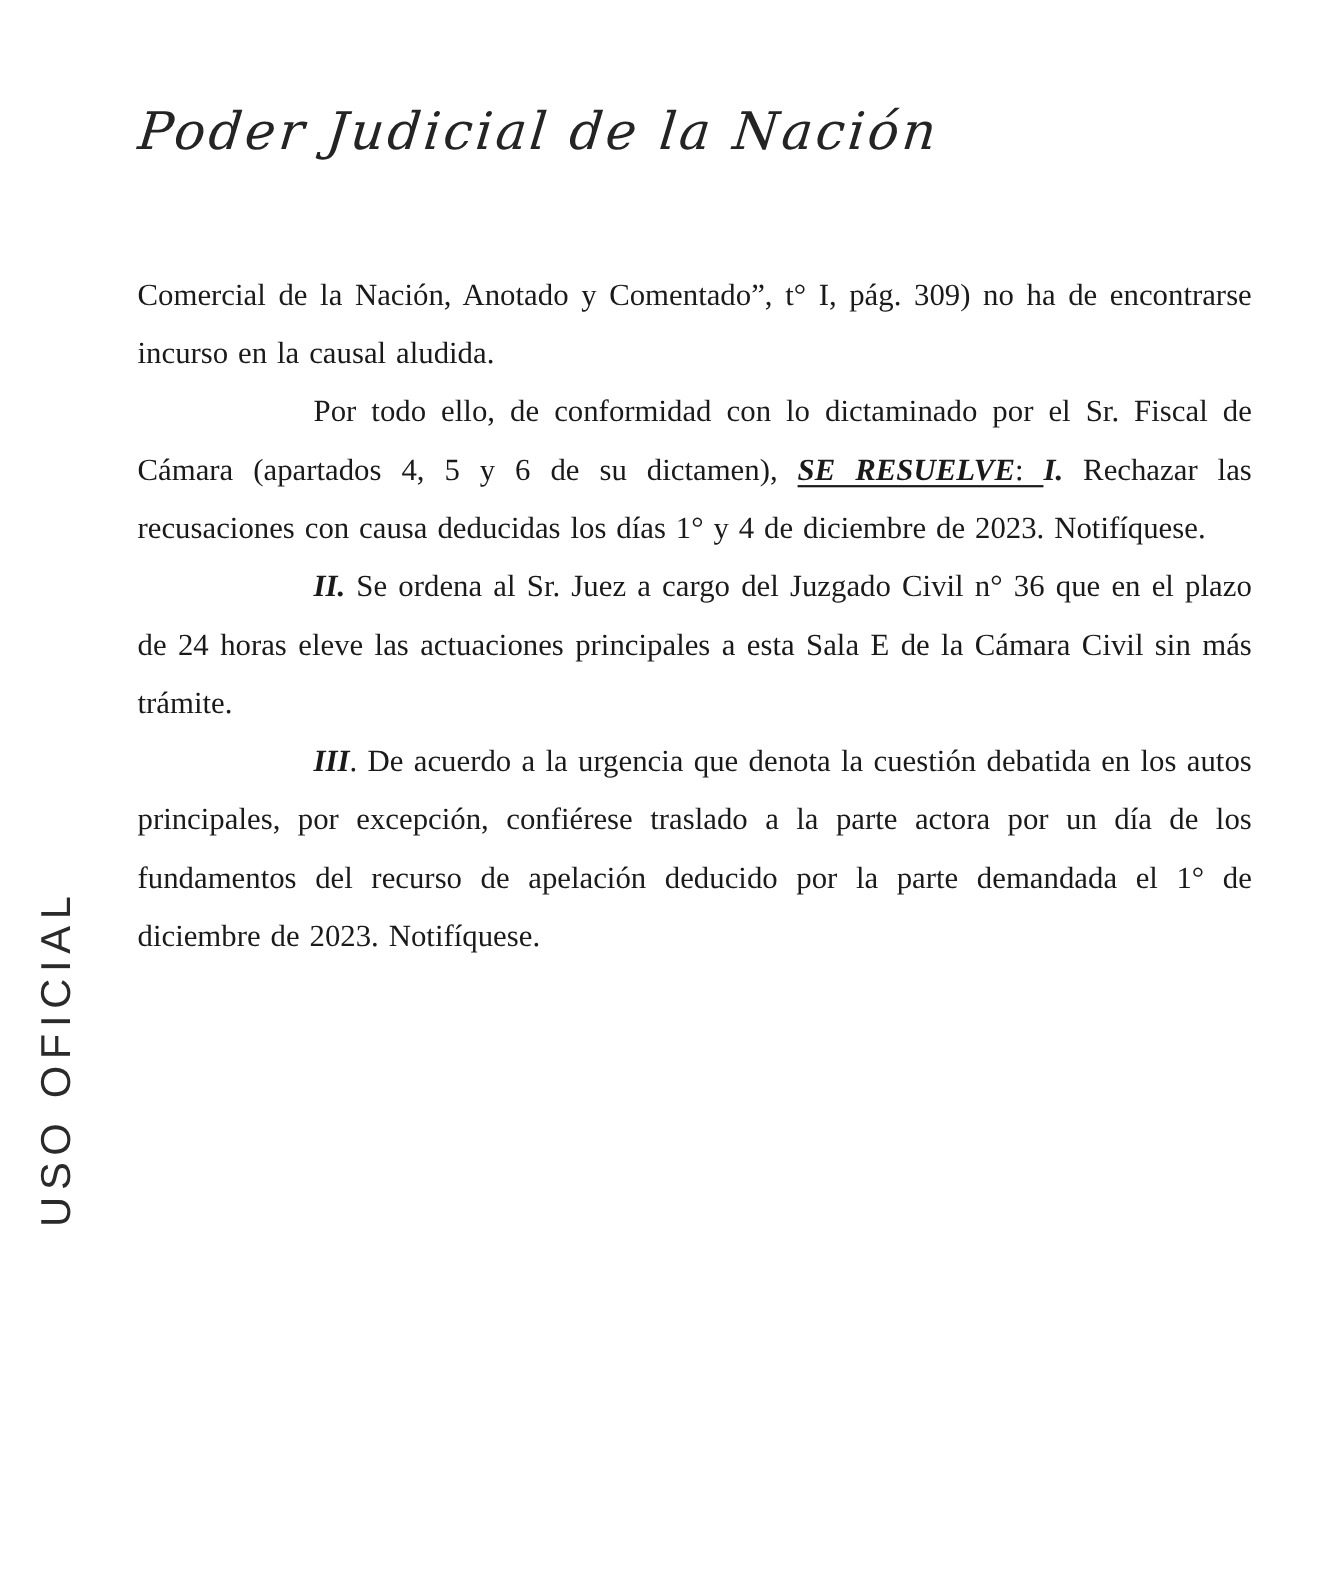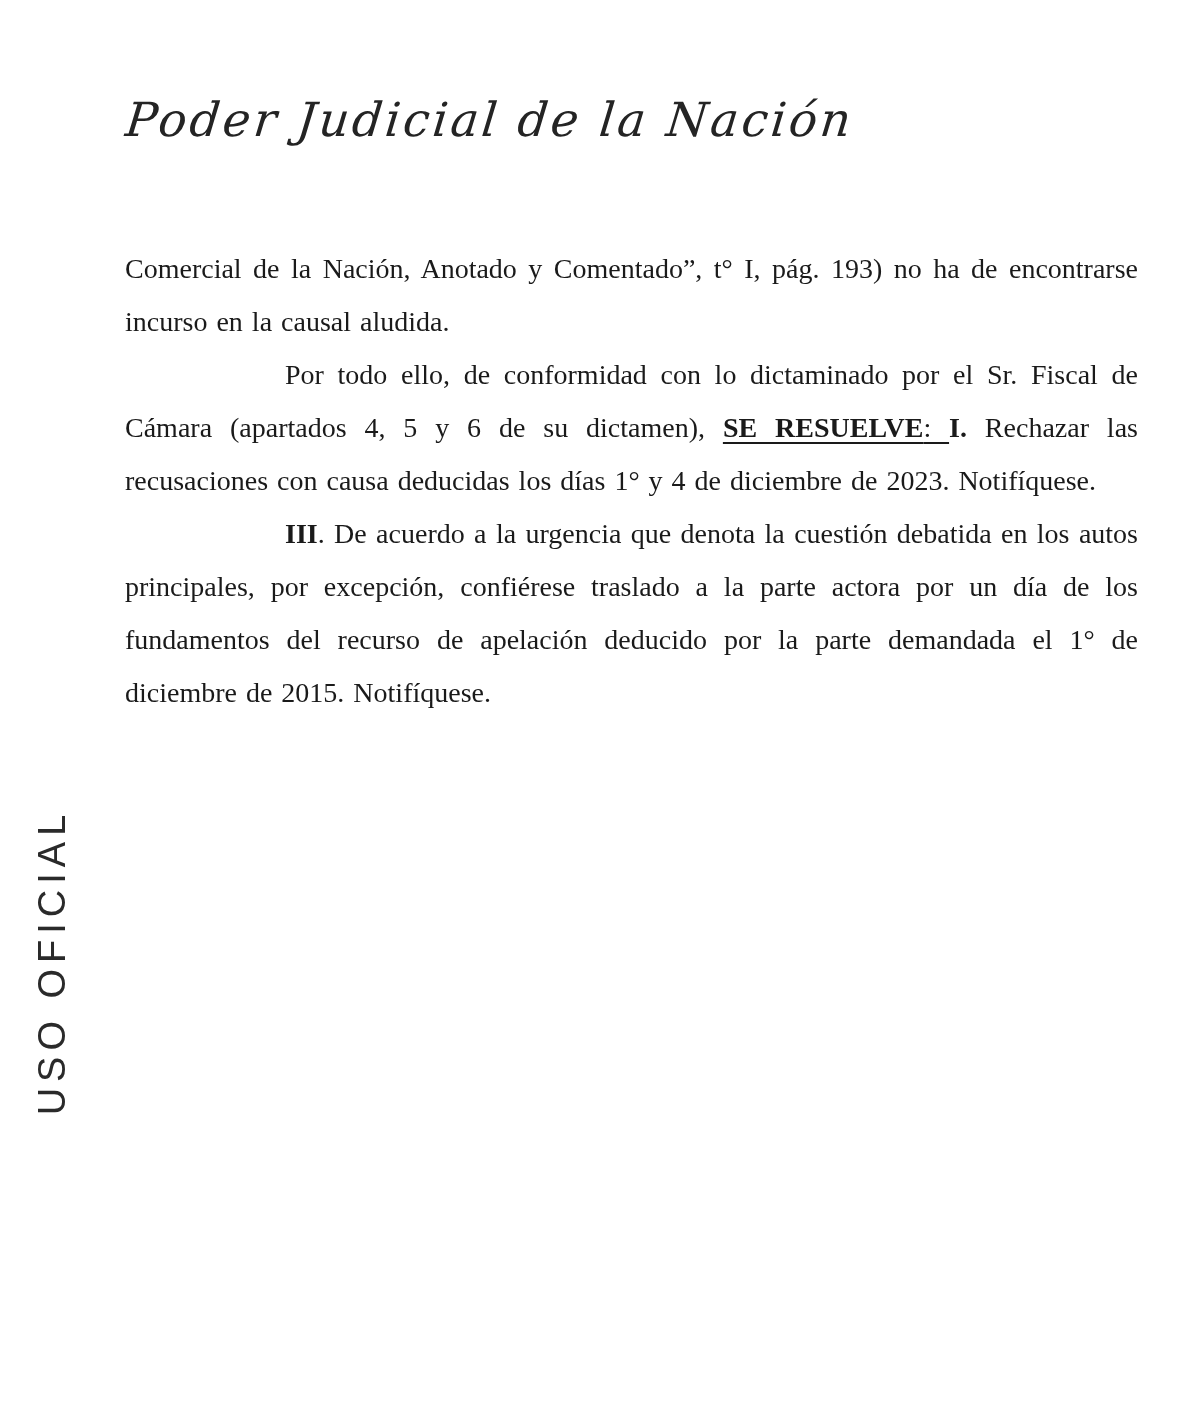--- a/index.html
+++ b/index.html
@@ -49,29 +49,30 @@
     line-height: 53px;
     text-align: justify;
     word-spacing: 2px;
   }
   .para {
     margin: 0;
   }
   .para.indent {
     text-indent: 160px;
   }
-  .seg-bold { font-weight: bold; }
+  .seg-bold { font-weight: bold; font-style: italic; }
   .seg-underline { text-decoration: underline; text-decoration-thickness: 2px; text-underline-offset: 5px; }
 </style>
 </head>
 <body>
 
 <div class="page">
   <div class="header-script">Poder Judicial de la Nación</div>
 
   <div class="vertical-label">USO OFICIAL</div>
 
   <div class="doc-body">
-      <p class="para"><span>Comercial de la Nación, Anotado y Comentado”, t° I, pág. 193) no ha de encontrarse incurso en la causal aludida.</span></p>
+      <p class="para"><span>Comercial de la Nación, Anotado y Comentado”, t° I, pág. 309) no ha de encontrarse incurso en la causal aludida.</span></p>
       <p class="para indent"><span>Por todo ello, de conformidad con lo dictaminado por el Sr. Fiscal de Cámara (apartados 4, 5 y 6 de su dictamen), </span><span class="seg-bold seg-underline">SE RESUELVE</span><span class="seg-underline">: </span><span class="seg-bold">I.</span><span> Rechazar las recusaciones con causa deducidas los días 1° y 4 de diciembre de 2023. Notifíquese.</span></p>
-      <p class="para indent"><span class="seg-bold">III</span><span>. De acuerdo a la urgencia que denota la cuestión debatida en los autos principales, por excepción, confiérese traslado a la parte actora por un día de los fundamentos del recurso de apelación deducido por la parte demandada el 1° de diciembre de 2015. Notifíquese.</span></p>
+      <p class="para indent"><span class="seg-bold">II.</span><span> Se ordena al Sr. Juez a cargo del Juzgado Civil n° 36 que en el plazo de 24 horas eleve las actuaciones principales a esta Sala E de la Cámara Civil sin más trámite.</span></p>
+      <p class="para indent"><span class="seg-bold">III</span><span>. De acuerdo a la urgencia que denota la cuestión debatida en los autos principales, por excepción, confiérese traslado a la parte actora por un día de los fundamentos del recurso de apelación deducido por la parte demandada el 1° de diciembre de 2023. Notifíquese.</span></p>
     </div>
 </div>
 
 </body></html>

